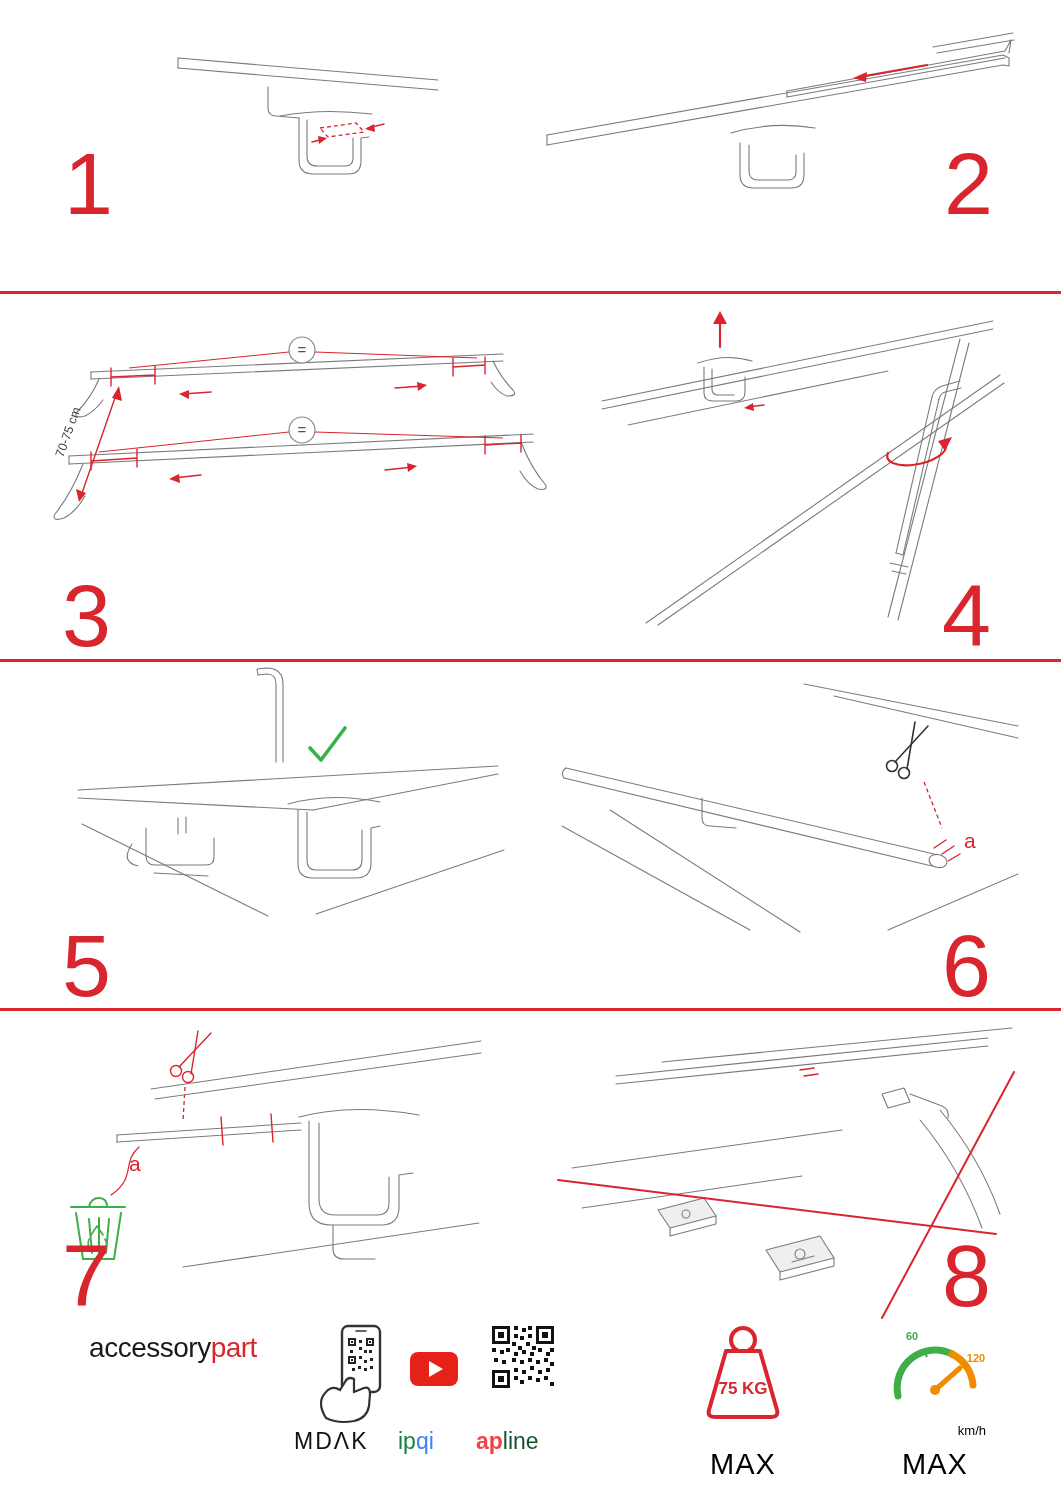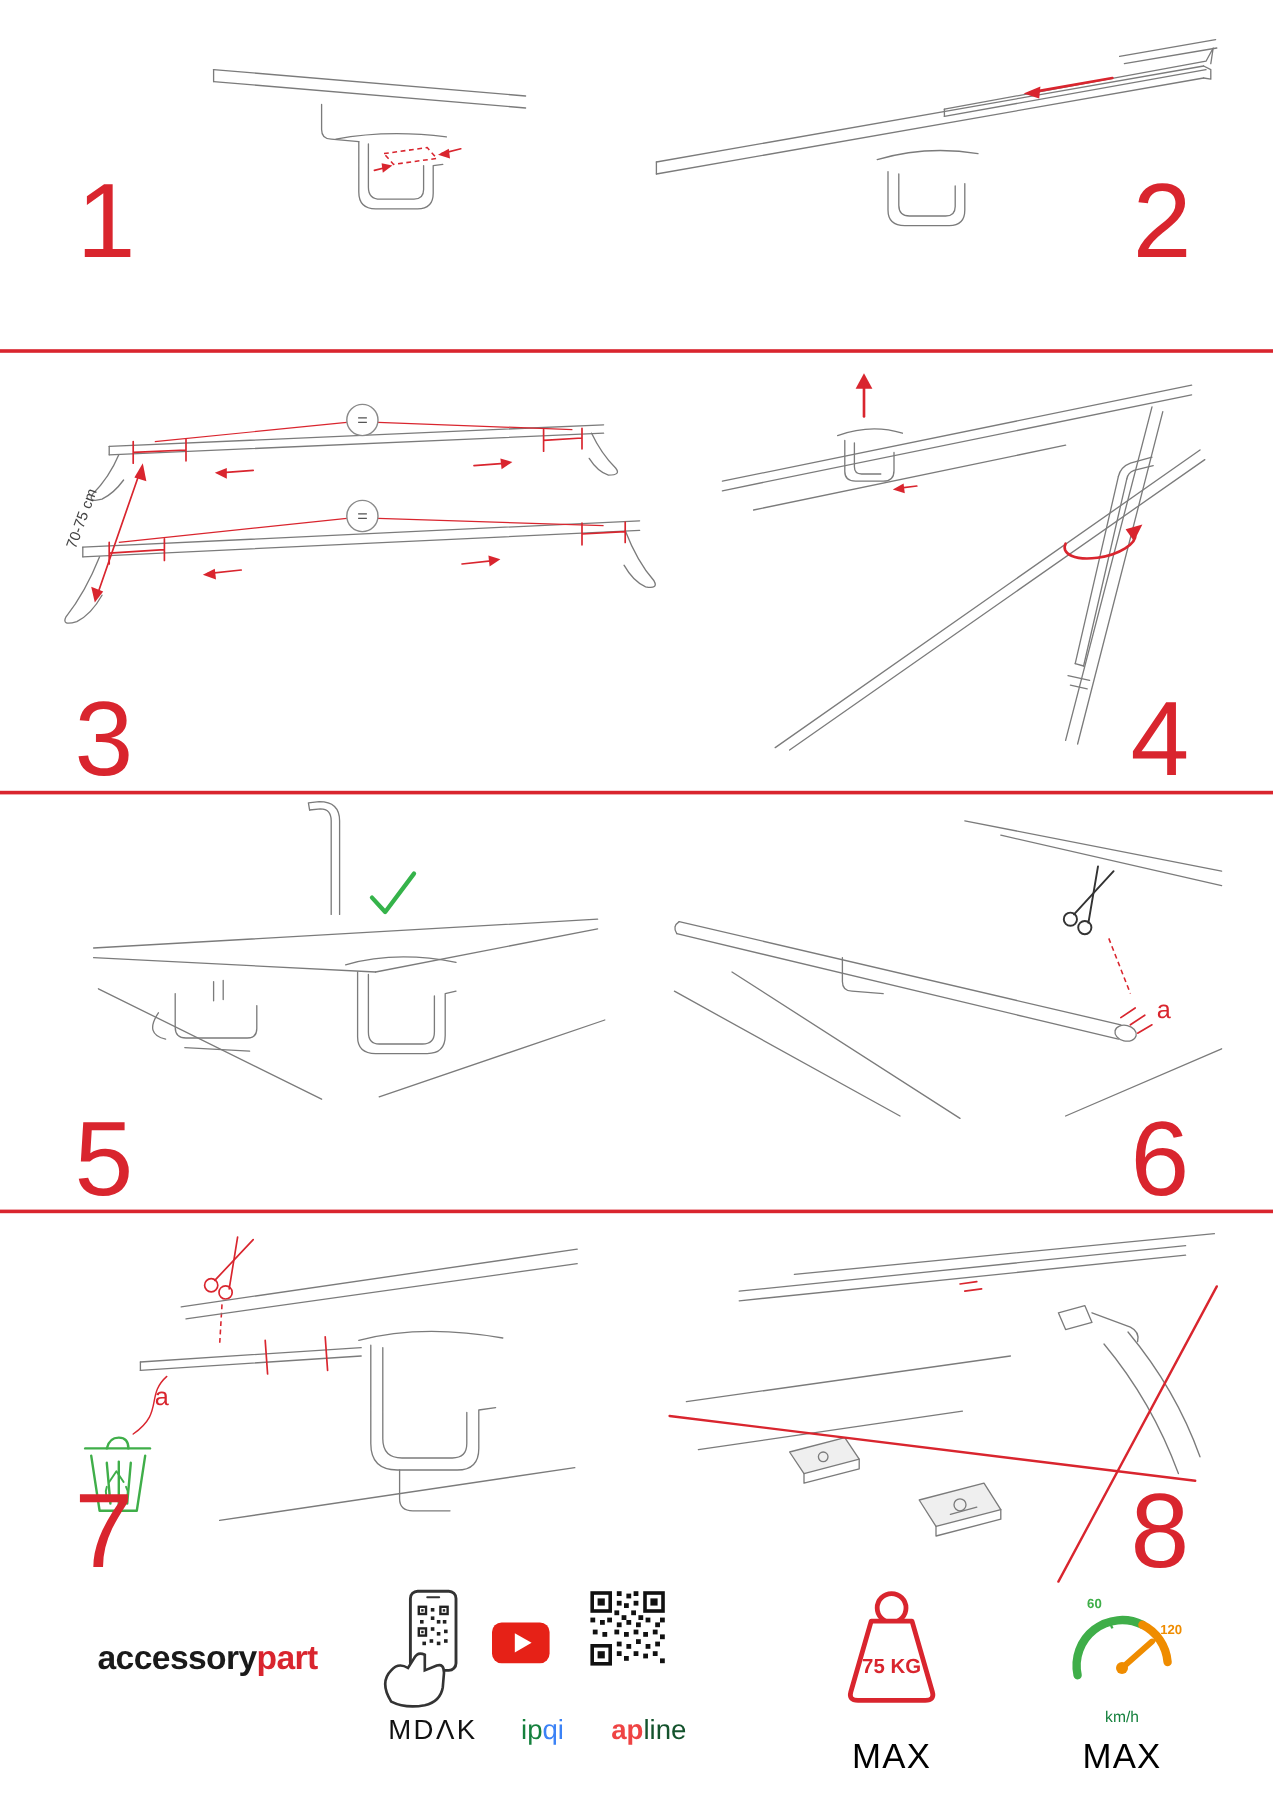--- a/index.html
+++ b/index.html
@@ -27,31 +27,31 @@
   .eqt{fill:#555;font-family:"Liberation Sans",sans-serif;font-size:15px}
   .dim{fill:#444;font-family:"Liberation Sans",sans-serif;font-size:12.5px}
   .lblA{fill:#d9252e;font-family:"Liberation Sans",sans-serif;font-size:21px}
   .wval{fill:#d9252e;font-family:"Liberation Sans",sans-serif;font-size:17px;font-weight:bold}
   .gLow{fill:#3fae49;font-family:"Liberation Sans",sans-serif;font-size:11px;font-weight:bold}
   .gHigh{fill:#ef8c00;font-family:"Liberation Sans",sans-serif;font-size:11px;font-weight:bold}
 
   
   .brand{text-align:center}
   .brand-title{color:#2e2d85;font-size:46px;letter-spacing:2px;line-height:1;font-weight:500}
-  .brand-sub{margin-top:34px;font-size:28px;font-weight:bold;letter-spacing:-0.5px;line-height:1}
+  .brand-sub{font-size:28px;font-weight:normal;letter-spacing:-0.5px;line-height:1}
   .sub-dark{color:#1a1a1a}
   .sub-red{color:#d9252e}
-  .plabel{text-align:right;font-size:23px;color:#111;line-height:1}
+  .plabel{text-align:left;font-size:23px;color:#111;line-height:1}
   .mdak{letter-spacing:2px}
   .ip-gray{color:#15803d}
   .ip-red{color:#3b82f6}
   .ap-dark{color:#ef4444;font-weight:700}
   .ap-red{color:#14532d;font-weight:500}
   .maxlab{text-align:center;font-size:29px;color:#000;letter-spacing:1px;line-height:1}
-  .kmh{text-align:center;font-size:13px;color:#15803d;line-height:1}
+  .kmh{text-align:right;font-size:13px;color:#000000;line-height:1}
 </style>
 </head>
 <body>
 
 <div class="page">
 
   <svg class="abs" style="left:172px;top:42px" width="272" height="205" viewBox="0 0 272 205">
     <path class="g" d="M6 16 L266 38"></path>
     <path class="g" d="M6 26 L266 48"></path>
     <path class="g" d="M6 16 L6 26"></path>

